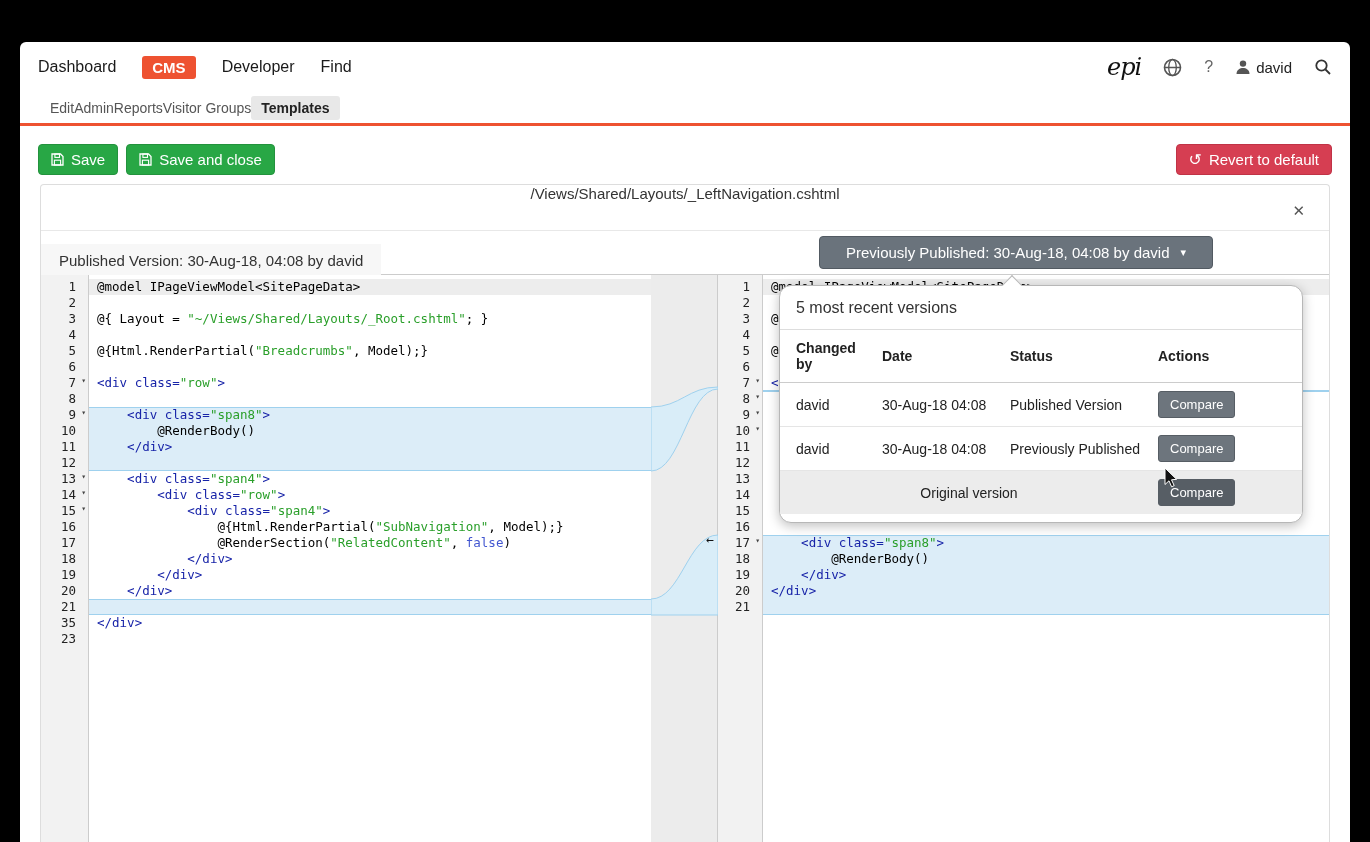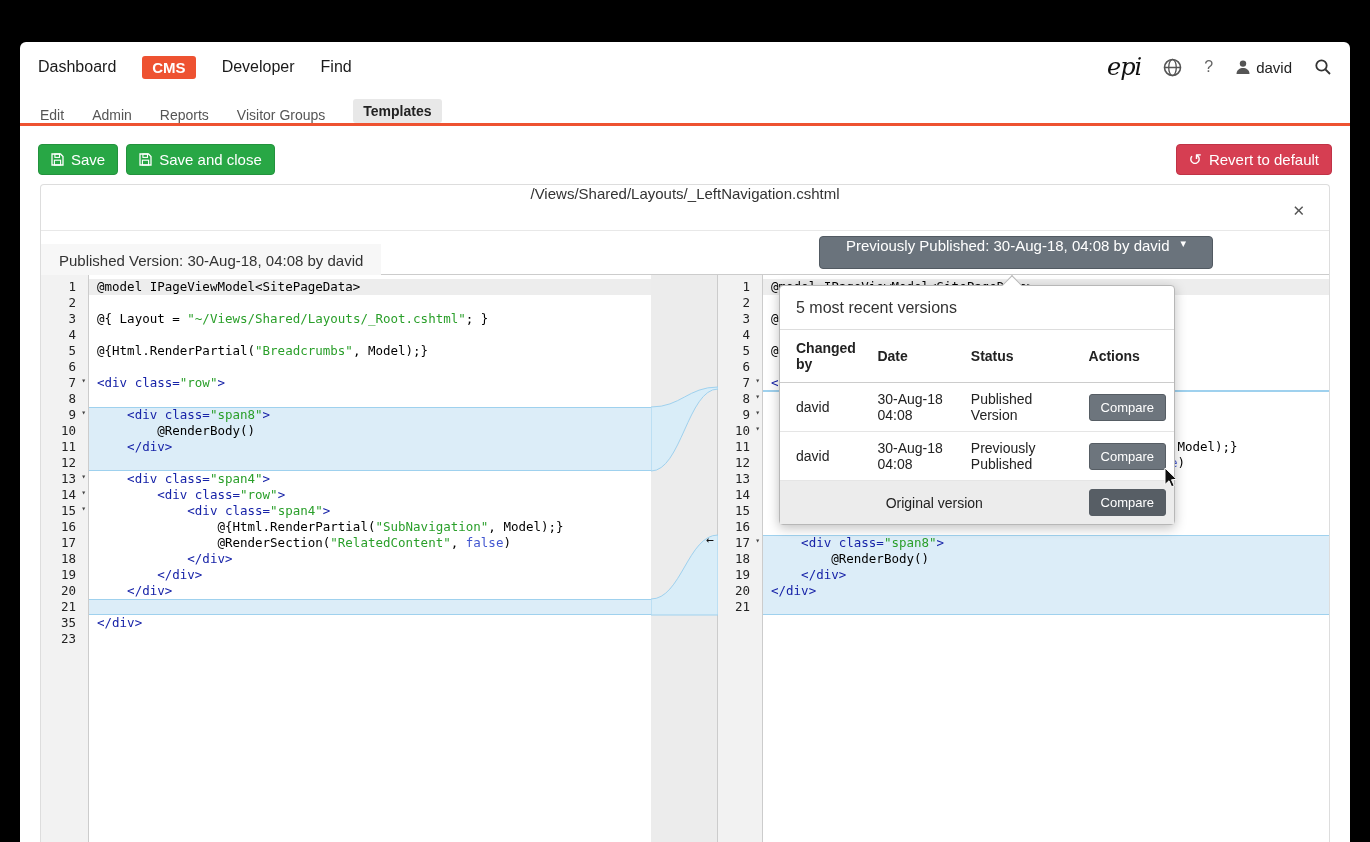--- a/index.html
+++ b/index.html
@@ -19,21 +19,21 @@
   .topnav .nav-item.active {
     background:var(--accent,#ee5231); color:#fff; font-weight:bold;
     padding:3px 10px; border-radius:3px; font-size:15px;
   }
   .topnav-right { margin-left:auto; display:flex; align-items:center; gap:22px; }
   .epi-logo { font-family:"DejaVu Serif", serif; font-style:italic; font-size:24px; color:#111; letter-spacing:-1px; line-height:1; }
   .help-icon { font-size:16px; color:#666; }
   .user-box { display:flex; align-items:center; gap:5px; font-size:15px; color:#222; }
   .icon-svg { display:block; }
   
-  .subnav { height:31px; display:flex; align-items:flex-end; gap:28px; padding:0 20px; }
+  .subnav { height:31px; display:flex; align-items:center; padding:0 30px; }
   .subnav .sub-item { font-size:14px; color:#555; }
   .subnav .sub-item.active { font-weight:bold; color:#222; background:#e8e8e8; padding:4px 10px; border-radius:3px; }
   .orange-bar { height:3px; background:#ee5231; }
   
   .toolbar { display:flex; gap:8px; margin:18px 18px 0 18px; }
   .btn { display:inline-flex; align-items:center; gap:7px; font-size:15px; color:#fff;
          padding:5px 12px; border-radius:4px; height:31px; }
   .btn-green { background:#28a745; border:1px solid #23923d;justify-content:space-between; }
   .btn-red   { background:#d63e52; border:1px solid #c03346; margin-left:auto; }
   .undo-glyph { font-size:16px; line-height:1; }
@@ -42,21 +42,21 @@
            background:#fff; border:1px solid #ddd; border-bottom:none; border-radius:4px 4px 0 0; }
   .file-header { height:46px; border-bottom:1px solid #e8e8e8; display:flex; align-items:center; padding:0 24px;flex-direction:column; }
   .file-path { font-size:15px; color:#333; }
   .close-x { margin-left:auto; font-size:15px; color:#555; cursor:default; }
   .version-bar { height:44px; position:relative; border-bottom:1px solid #ccc; }
   .left-version-wrap { position:absolute; left:0; top:8px; width:610px; height:100%;
                        display:flex; align-items:center; }
   .left-version { background:#f7f7f7; padding:8px 18px; font-size:15px; color:#333; }
   .right-version-btn { position:absolute; left:778px; top:5px; width:394px; height:33px;
     background:#6a737c; border:1px solid #525a62; border-radius:4px; color:#fff; font-size:15px;
-    display:flex; justify-content:center; gap:11px; }
+    display:flex; align-items:center; justify-content:center; gap:11px; }
   .caret-down { font-size:11px; }
   
   .editor { position:absolute; top:90px; left:0; right:0; bottom:0;
             font-family:"DejaVu Sans Mono", monospace; font-size:12.5px; line-height:16px; overflow:hidden; }
   .col { position:absolute; top:0; bottom:0; }
   .gutter { background:#f2f2f2; border-right:1px solid #ccc; padding-top:4px; }
   .gutter-left  { left:0; width:48px; }
   .code-left    { left:48px; width:562px; }
   .gap          { left:610px; width:67px; background:#ececec; border-right:1px solid #ccc; }
   .gutter-right { left:677px; width:45px; }
@@ -69,23 +69,23 @@
   .seg-t { color:#1723a8; }
   .seg-s { color:#2a9f2a; }
   .seg-k { color:#4256d0; }
   .hl { position:absolute; left:0; right:0; background:#dcedf8;
         border-top:1px solid #9fd1ee; border-bottom:1px solid #9fd1ee; z-index:1; }
   .active-row { position:absolute; left:0; right:0; height:16px; background:#ededed; z-index:1; }
   .thin-line { position:absolute; left:0; right:0; height:2px; background:#9fd1ee; z-index:1; }
   .gap svg { position:absolute; left:0; top:0; }
   .merge-arrow { position:absolute; right:3px; top:257px; font-size:13px; color:#111; z-index:3; }
   
-  .popup { position:absolute; left:738px; top:100px; width:396px; background:#fff;
-           border:1px solid #b7b7b7; border-radius:4px; box-shadow:0 3px 12px rgba(0,0,0,0.25);
-           z-index:10; padding-bottom:0; }
+  .popup { position:absolute; left:738px; top:100px; width:524px; background:#fff;
+           border:1px solid #b7b7b7; border-radius:12px; box-shadow:0 3px 12px rgba(0,0,0,0.25);
+           z-index:10; padding-bottom:8px; }
   .popup-notch { position:absolute; top:-8px; left:225px; width:14px; height:14px; background:#fff;
                  border-left:1px solid #b7b7b7; border-top:1px solid #b7b7b7; transform:rotate(45deg); }
   .popup-title { padding:13px 16px 12px; font-size:16px; color:#333; border-bottom:1px solid #ddd; }
   .popup table { width:100%; border-collapse:collapse; font-size:14px; color:#222; }
   .popup th { text-align:left; font-weight:bold; padding:10px 8px; border-bottom:1px solid #ccc; }
   .popup th:first-child, .popup td:first-child { padding-left:16px; }
   .popup td { padding:8px 8px; }
   .popup tbody tr + tr { border-top:1px solid #e5e5e5; }
   .col-changed { width:94px; } .col-date { width:128px; } .col-status { width:148px; }
   .row-original { background:#ececec; }

